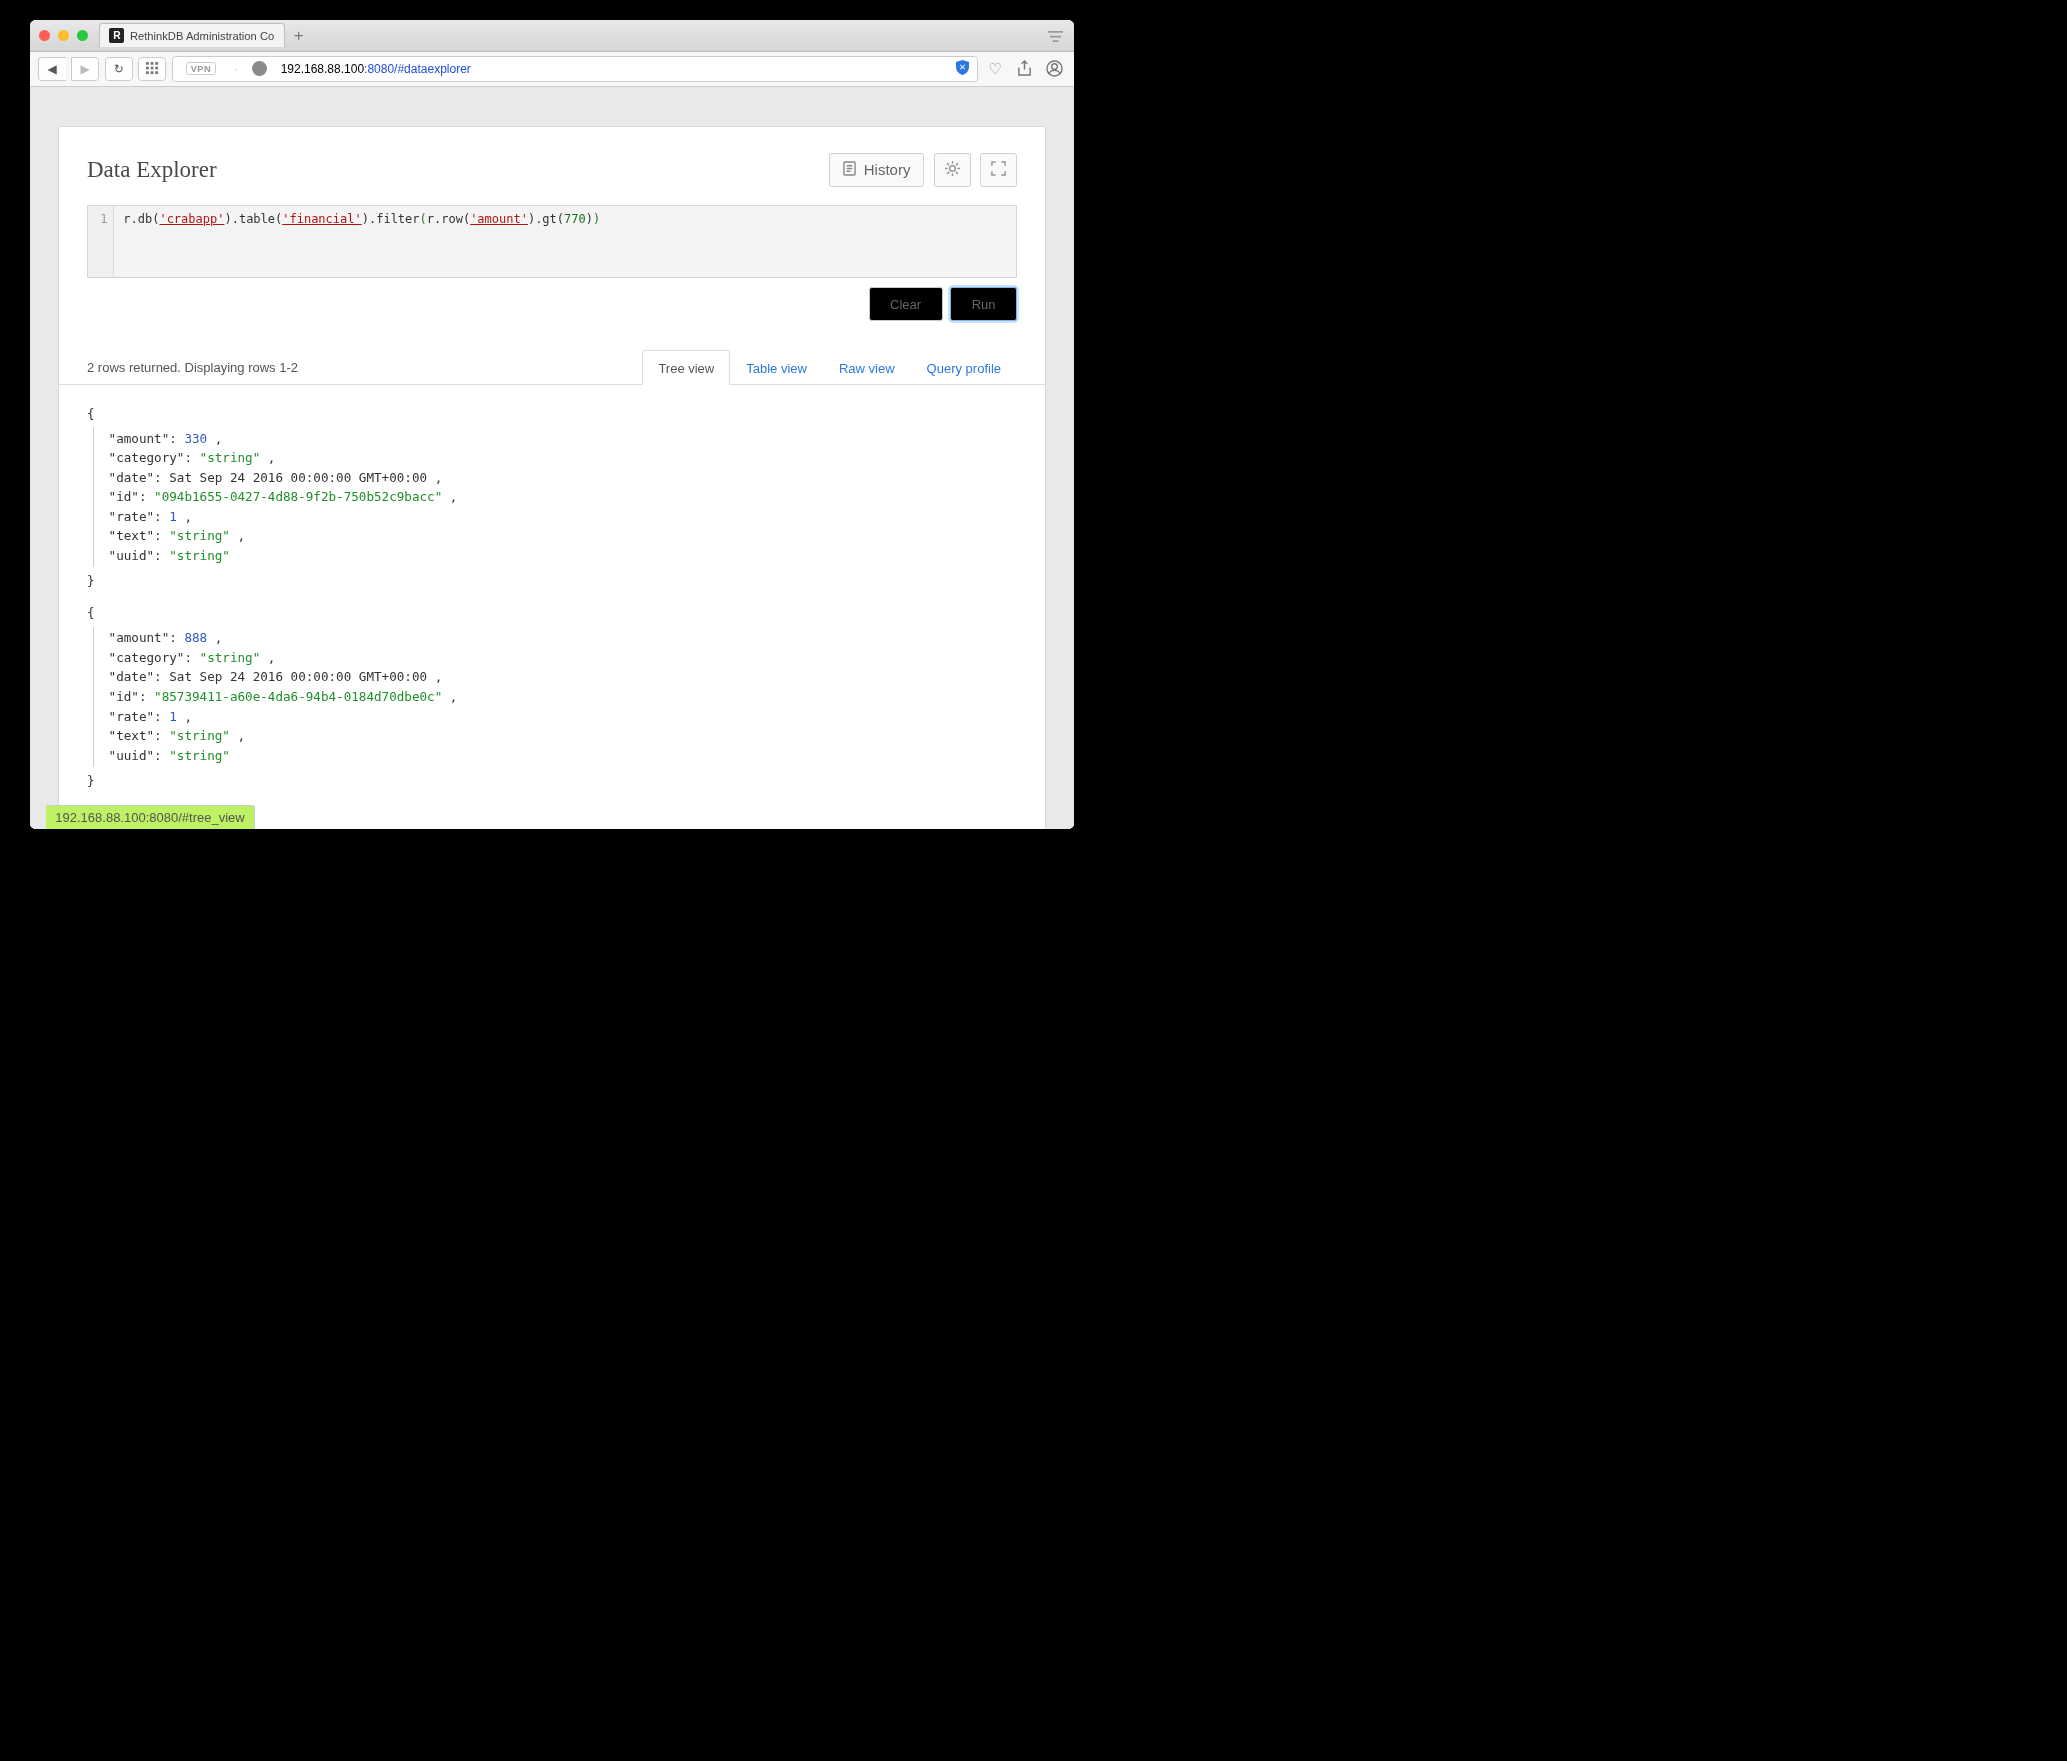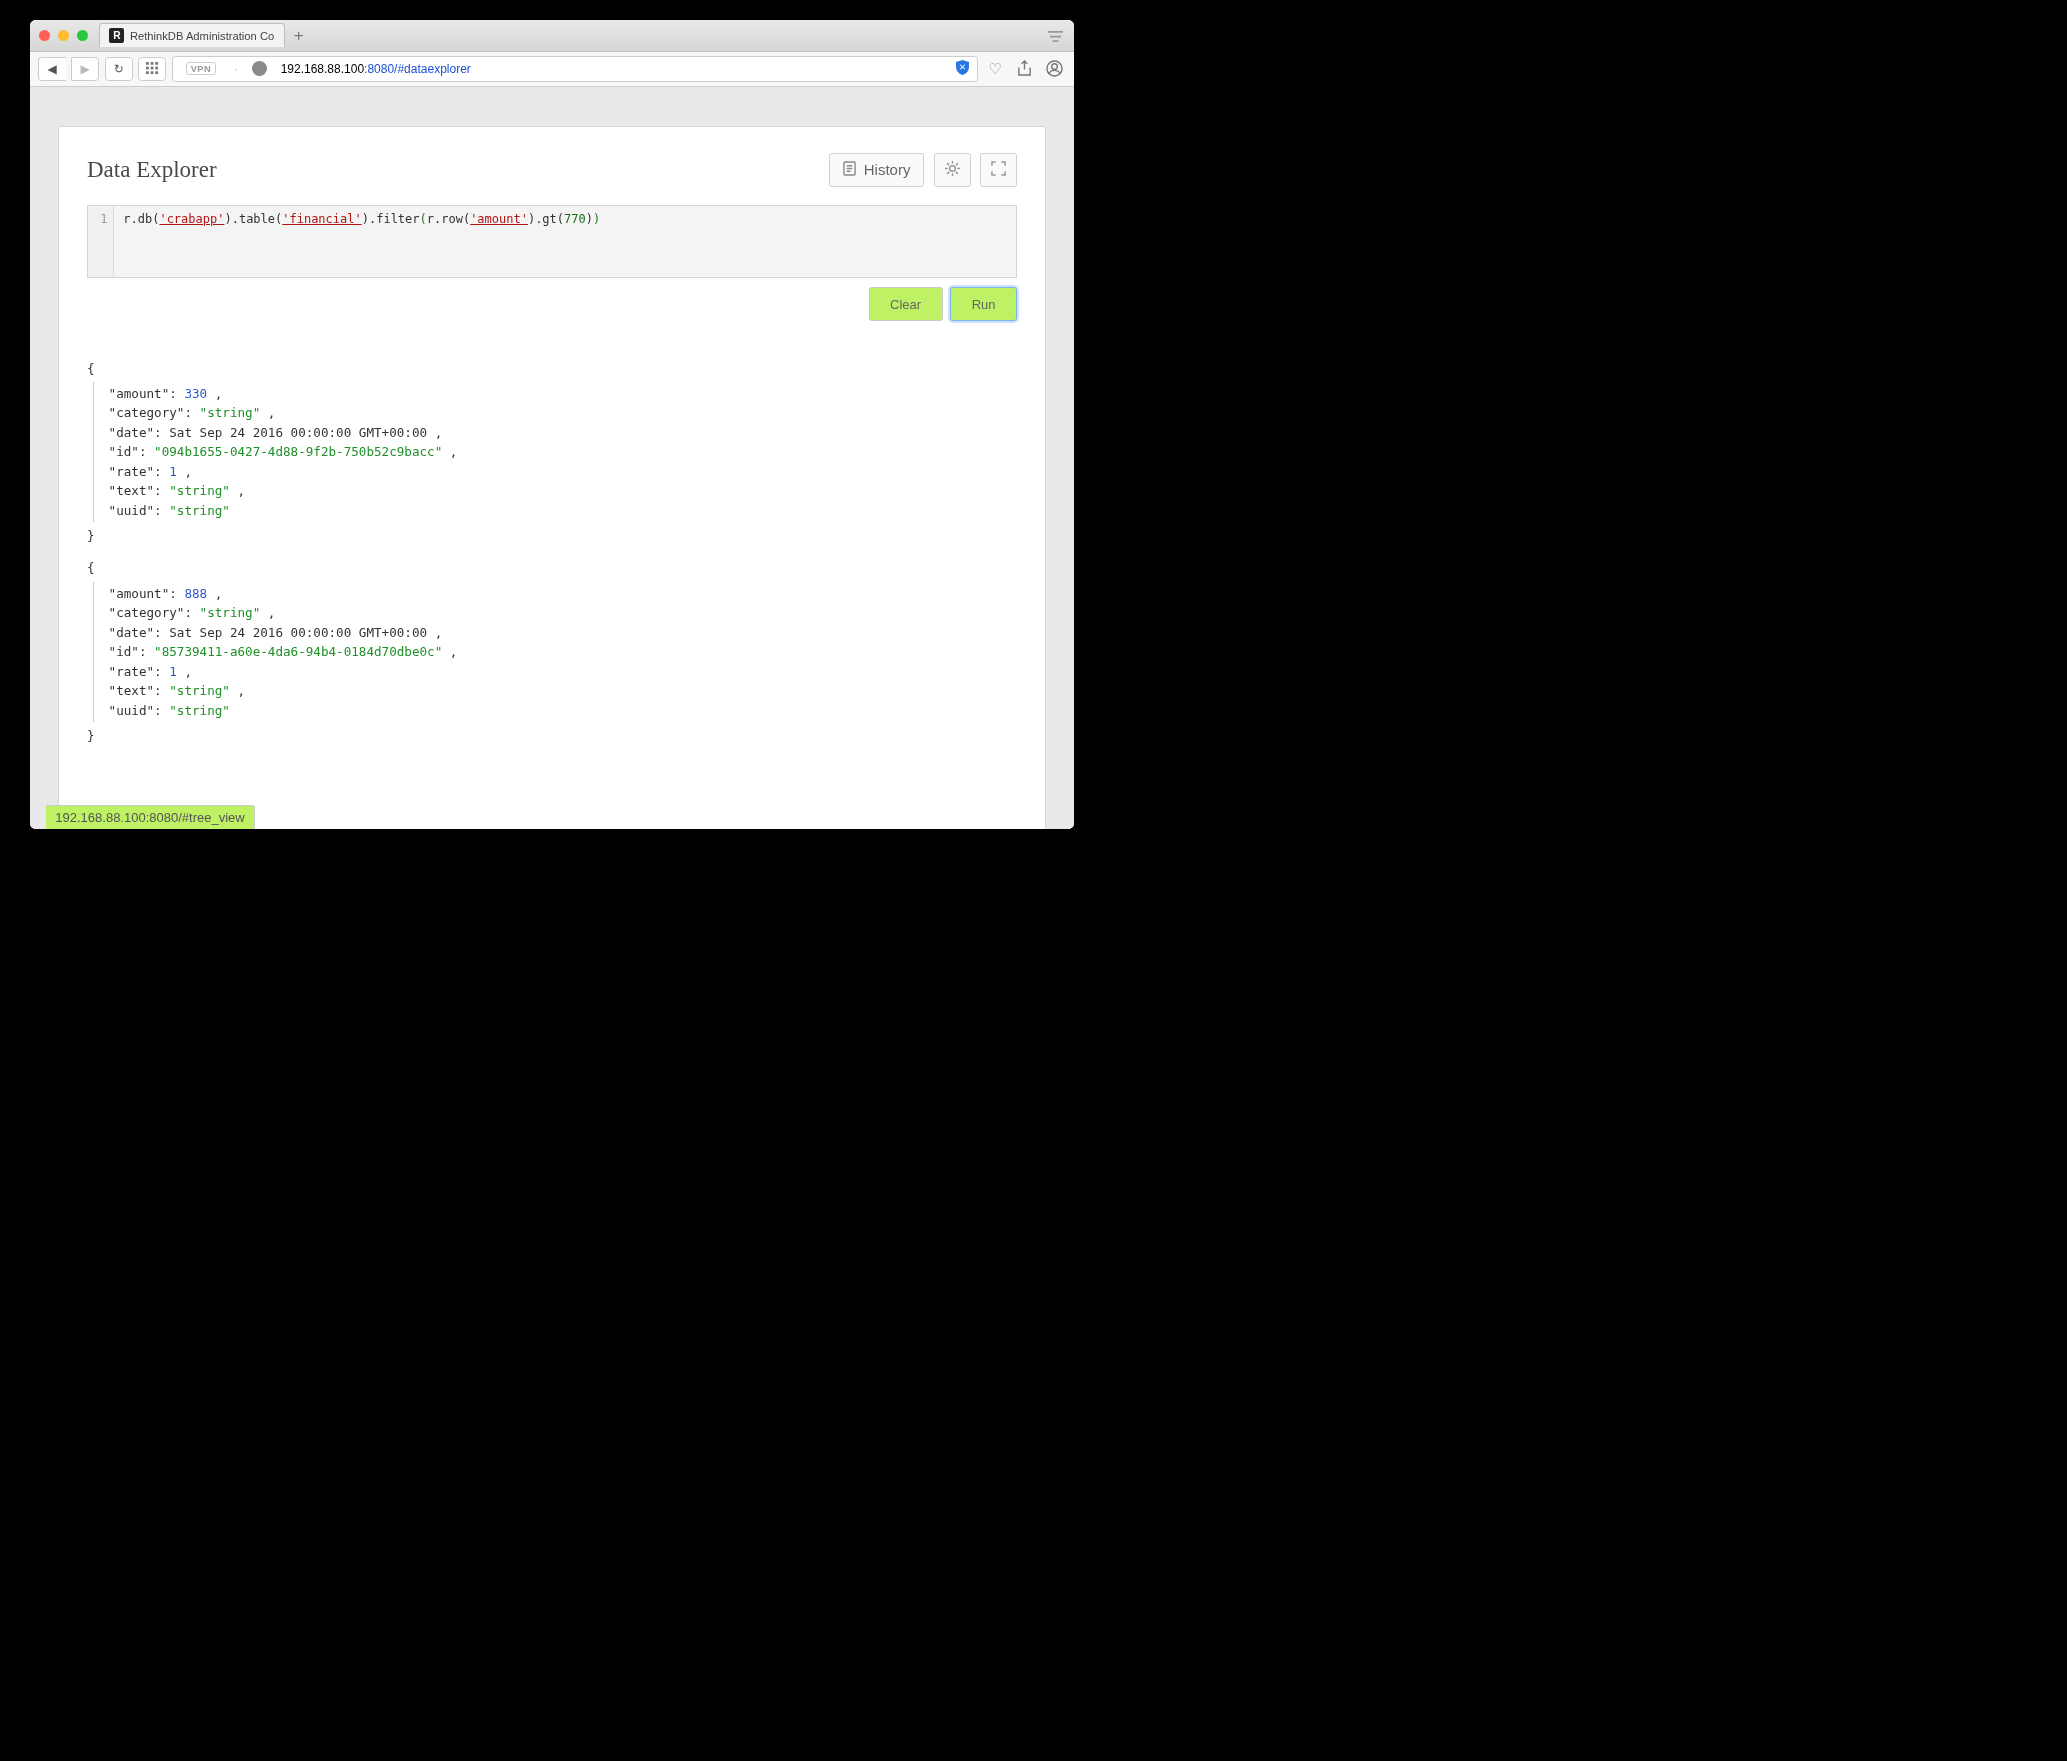--- a/index.html
+++ b/index.html
@@ -95,21 +95,21 @@
   display:flex;min-height:73px;
 }
 .gutter{width:26px;border-right:0.9px solid #ddd;background:#f0f0f0;color:#999;font-family:Menlo,Consolas,monospace;font-size:12px;text-align:right;padding:5.6px 5.6px 0 0;}
 .code-line{flex:1;padding:5.6px 9.3px;font-family:Menlo,Consolas,monospace;font-size:12px;color:#333;white-space:pre;}
 .code-line .fn{color:#333;}
 .code-line .str{color:#b01515;text-decoration:underline;}
 .code-line .paren-a{color:#1f7a1f;}
 .code-line .num{color:#187018;}
 .action-row{display:flex;justify-content:flex-end;gap:7.5px;padding:9.3px 28px 18.6px 28px;}
 .btn{
-  height:34px;padding:0 20.5px;border:0.9px solid #c9c9c9;border-radius:2.8px;background:#bef264;
+  height:34px;padding:0 20.5px;border:0.9px solid #c9c9c9;border-radius:2.8px;background:#000000;
   color:#666;font-size:13px;display:flex;align-items:center;justify-content:center;
 }
 .btn.run{border:1.9px solid #7fb5ef;box-shadow:0 0 0 1.9px rgba(127,181,239,.4);}
 .results-bar{display:flex;align-items:flex-end;justify-content:space-between;padding:0 28px;border-bottom:0.9px solid #ddd;margin-top:9.3px;}
 .rows-returned{color:#555;font-size:13px;padding-bottom:9.3px;}
 .view-tabs{display:flex;align-items:flex-end;gap:0;}
 .view-tab{
   padding:9.3px 15px;font-size:13px;color:#2b78e4;cursor:pointer;border:0.9px solid transparent;border-bottom:none;position:relative;top:0.9px;
 }
 .view-tab.active{color:#555;border-color:#ddd;background:#fff;border-radius:2.8px 2.8px 0 0;}
@@ -250,20 +250,29 @@
       <div class="code-editor">
         <div class="gutter"><span>1</span></div>
         <div class="code-line"><span class="fn">r.db(</span><span class="str">'crabapp'</span><span class="fn">).table(</span><span class="str">'financial'</span><span class="fn">).filter</span><span class="paren-a">(</span><span class="fn">r.row(</span><span class="str">'amount'</span><span class="fn">).gt(</span><span class="num">770</span><span class="fn">)</span><span class="paren-a">)</span></div>
       </div>
 
       <div class="action-row">
         <div class="btn">Clear</div>
         <div class="btn run">Run</div>
       </div>
 
+      <div class="results-bar">
+        <div class="rows-returned">2 rows returned. Displaying rows 1-2</div>
+        <div class="view-tabs">
+          <div class="view-tab active">Tree view</div>
+          <div class="view-tab">Table view</div>
+          <div class="view-tab">Raw view</div>
+          <div class="view-tab">Query profile</div>
+        </div>
+      </div>
 
       <div class="results">
 
         <div class="obj">
           <div class="brace">{</div>
           <div class="kv-block">
             <div class="kv"><span class="key">"amount"</span>: <span class="v-num">330</span> ,</div>
             <div class="kv"><span class="key">"category"</span>: <span class="v-str">"string"</span> ,</div>
             <div class="kv"><span class="key">"date"</span>: <span class="v-plain">Sat Sep 24 2016 00:00:00 GMT+00:00</span> ,</div>
             <div class="kv"><span class="key">"id"</span>: <span class="v-str">"094b1655-0427-4d88-9f2b-750b52c9bacc"</span> ,</div>

